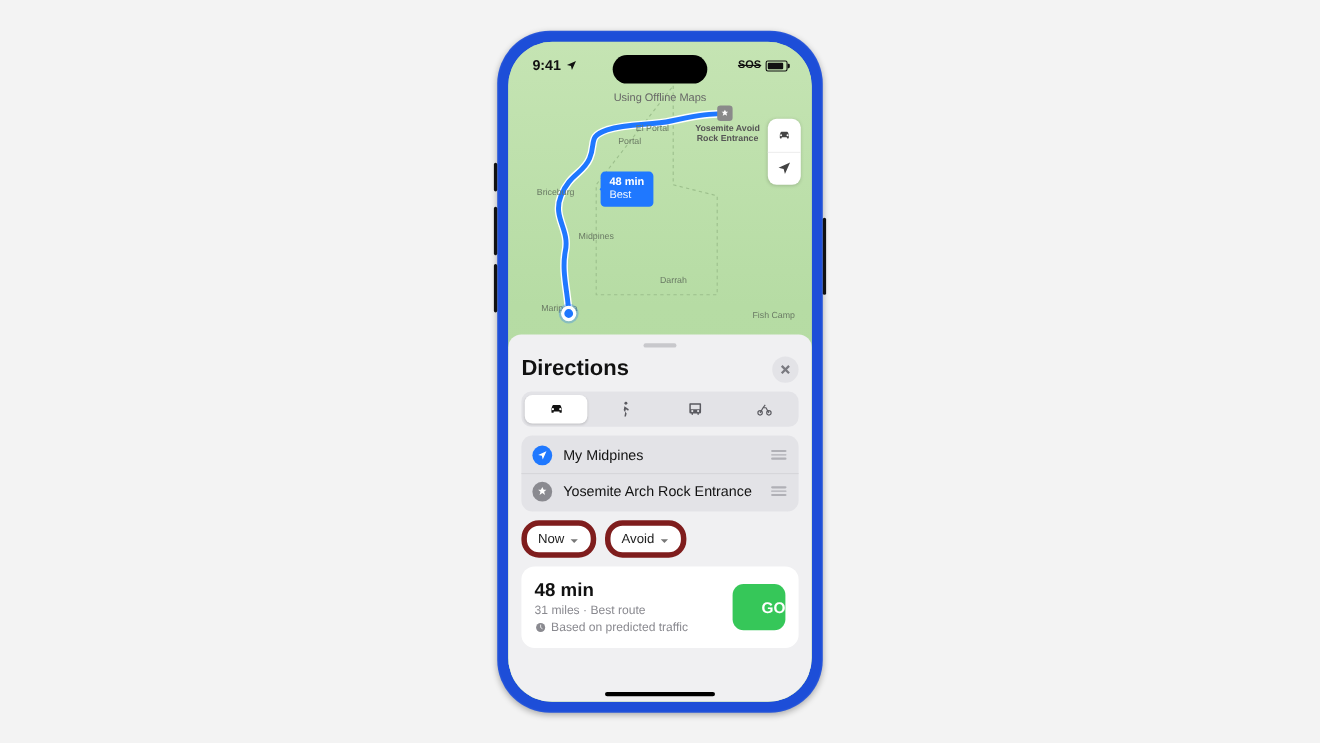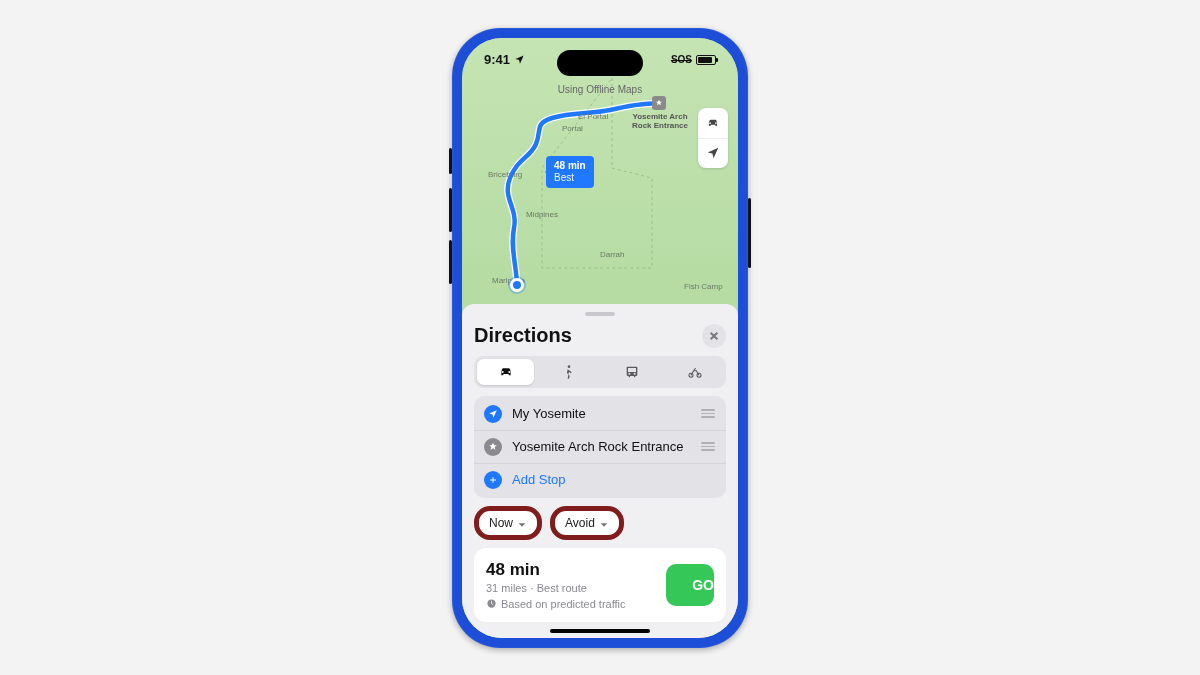--- a/index.html
+++ b/index.html
@@ -176,21 +176,21 @@
         </div>
 
         <div class="origin-dot" style="top:240px; left:48px;"></div>
 
         <div class="dest-pin" style="top:58px; left:190px;">
           <svg viewBox="0 0 24 24">
               <path d="M12 2l3 6h6l-5 4 2 7-6-4-6 4 2-7-5-4h6z"></path>
             </svg>
         </div>
         <div class="dest-label" style="top:74px; left:170px; text-align:center;">
-          <div>Yosemite Arch</div>
+          <div>Yosemite Avoid</div>
           <div>Rock Entrance</div>
         </div>
 
         <div class="map-tools">
           <div class="map-tool">
             <svg viewBox="0 0 24 24">
                 <path d="M5 11l1-3c.3-1 1.2-1.7 2.2-1.7h7.6c1 0 1.9.7 2.2 1.7l1 3v5a1 1 0 0 1-1 1h-1a1 1 0 0 1-1-1v-1H8v1a1 1 0 0 1-1 1H6a1 1 0 0 1-1-1v-5zm2 2.5A1.5 1.5 0 1 0 7 10.5 1.5 1.5 0 0 0 7 13.5zm10 0a1.5 1.5 0 1 0 0-3 1.5 1.5 0 0 0 0 3z"></path>
               </svg>
           </div>
           <div class="map-tool">
@@ -239,47 +239,39 @@
           </div>
         </div>
 
         <div class="stops">
           <div class="stop-row">
             <div class="stop-ico loc">
                 <svg viewBox="0 0 24 24">
                   <path d="M3 11l18-8-8 18-2-8-8-2z"></path>
                 </svg>
               </div>
-            <div class="stop-label">My Yosemite</div>
+            <div class="stop-label">My Midpines</div>
             <div class="drag-handle">
                 <span></span>
                 <span></span>
                 <span></span>
               </div>
           </div>
           <div class="stop-row">
             <div class="stop-ico dest">
                 <svg viewBox="0 0 24 24">
                   <path d="M12 2l3 6h6l-5 4 2 7-6-4-6 4 2-7-5-4h6z"></path>
                 </svg>
               </div>
             <div class="stop-label">Yosemite Arch Rock Entrance</div>
             <div class="drag-handle">
                 <span></span>
                 <span></span>
                 <span></span>
               </div>
-          </div>
-          <div class="stop-row">
-            <div class="stop-ico add">
-                <svg viewBox="0 0 24 24">
-                  <path d="M11 5h2v6h6v2h-6v6h-2v-6H5v-2h6z"></path>
-                </svg>
-              </div>
-            <div class="stop-label link">Add Stop</div>
           </div>
         </div>
 
         <div class="chips">
           <div class="chip">
             <span>Now</span>
             <svg viewBox="0 0 12 12">
                 <path d="M2 4l4 4 4-4z"></path>
               </svg>
           </div>

